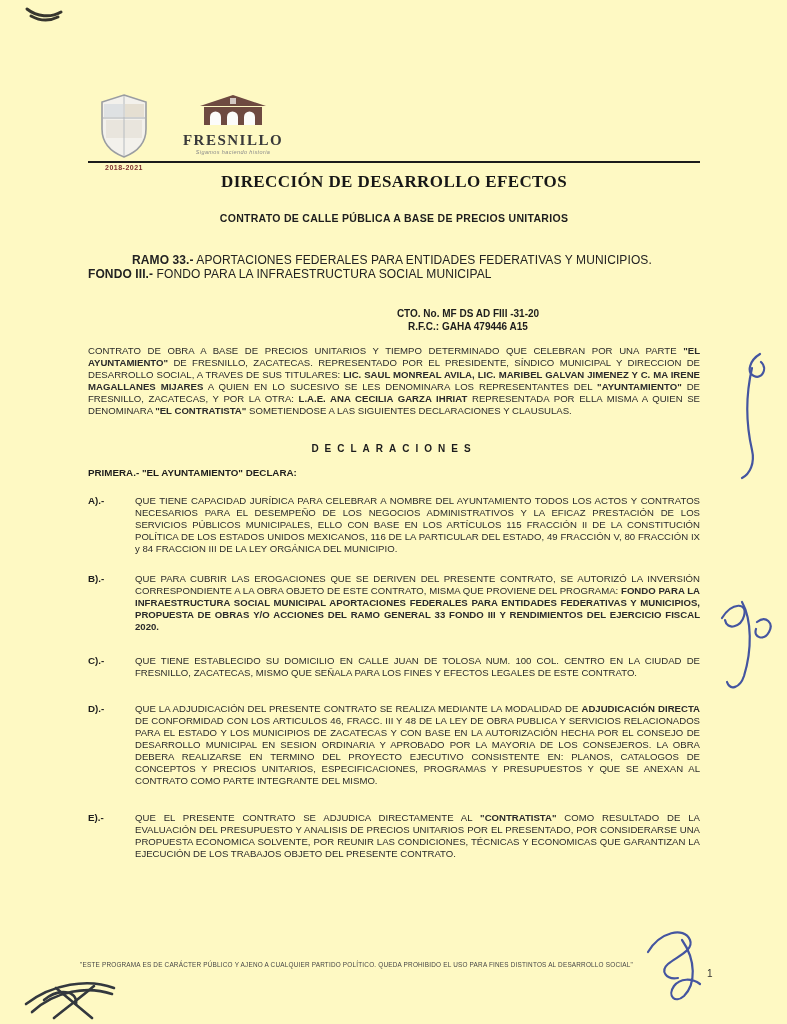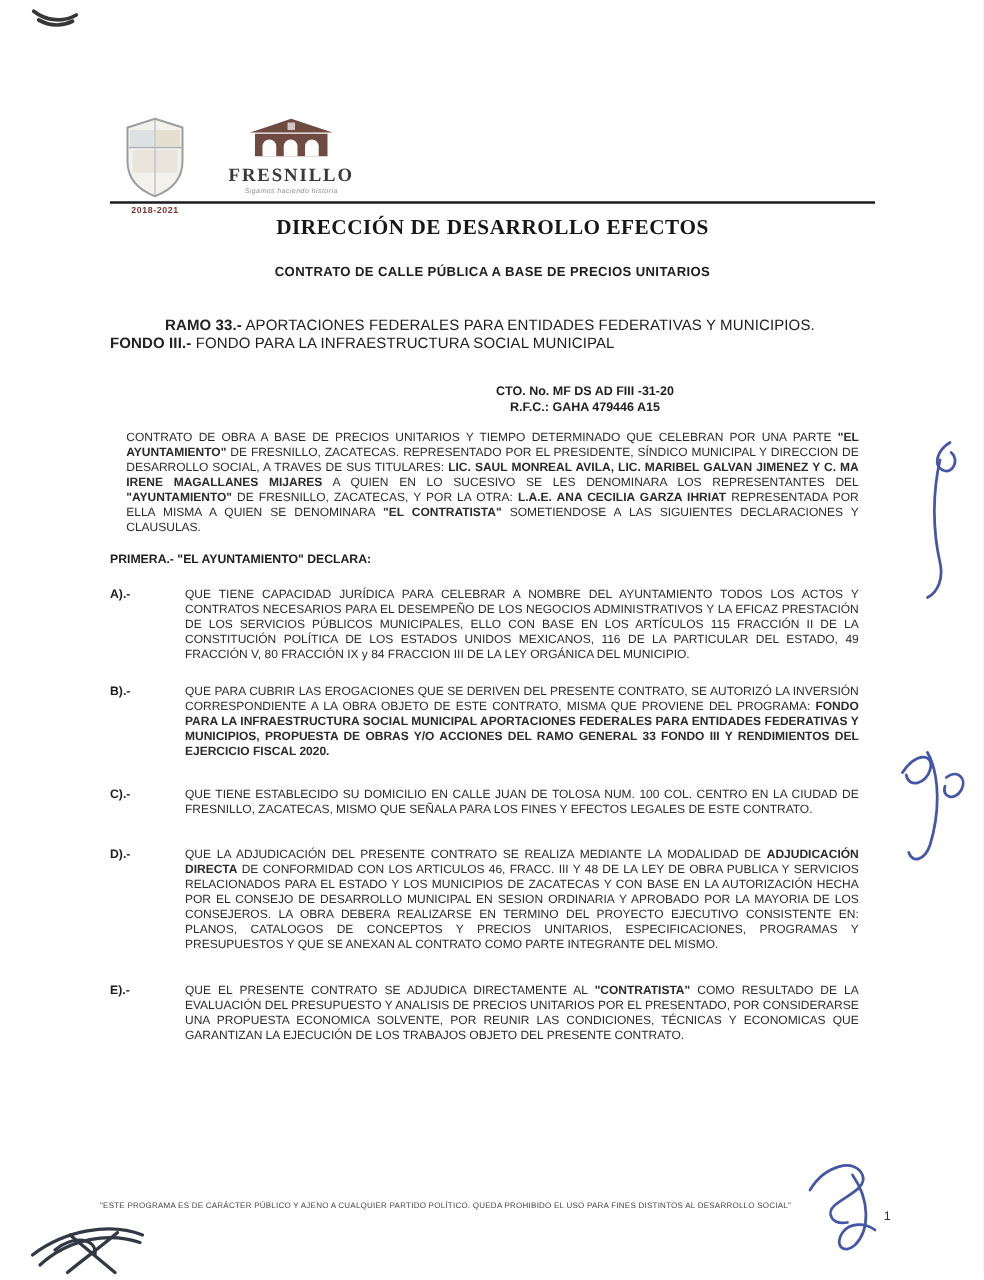--- a/index.html
+++ b/index.html
@@ -1,33 +1,33 @@
 <!DOCTYPE html>
 <html><head>
 <meta charset="utf-8">
 <style>
   html,body{margin:0;padding:0;}
   body{width:787px;height:1024px;background:#e9e9e7;font-family:"Liberation Sans",sans-serif;}
-  .page{position:relative;width:787px;height:1024px;background:#ffffff;overflow:hidden;color:#2a2a2a;}
+  .page{position:relative;width:787px;height:1024px;background:#fef9c3;overflow:hidden;color:#2a2a2a;}
   
   .logo-row{position:absolute;top:93px;left:96px;display:flex;gap:26px;align-items:flex-start;}
   .crest{width:56px;text-align:center;}
   .crest-years{font-size:7px;font-weight:bold;color:#7d2f2f;letter-spacing:.5px;margin-top:1px;}
   .fres{width:110px;text-align:center;}
   .fres-name{font-family:"Liberation Serif",serif;font-weight:bold;font-size:15px;letter-spacing:1.5px;color:#3a3a3a;margin-top:1px;}
   .fres-tag{font-size:5.5px;font-style:italic;color:#8a8a8a;letter-spacing:.4px;}
   .rule{position:absolute;top:161px;left:88px;width:612px;height:2px;background:#1c1c1c;}
   
   .content{position:absolute;top:172px;left:88px;width:612px;}
   .title1{font-family:"Liberation Serif",serif;font-weight:bold;font-size:17px;line-height:20px;text-align:center;letter-spacing:.4px;color:#171717;}
   .subtitle{font-weight:bold;font-size:10.5px;line-height:13px;text-align:center;letter-spacing:.3px;margin-top:20px;color:#1d1d1d;}
   .ramo{font-size:12px;line-height:14px;margin:0;letter-spacing:.1px;color:#222;}
   .ramo.first{margin-top:28px;}
   .cto{font-weight:bold;font-size:10px;line-height:13px;text-align:center;width:200px;margin:26px 0 0 280px;color:#1d1d1d;}
-  .body{font-size:9.6px;line-height:12px;margin:13px;color:#2b2b2b;}
+  .body{font-size:9.6px;line-height:12px;margin:0;color:#2b2b2b;}
   .just{text-align:justify;}
   .intro{margin-top:12px;}
   .decl{font-weight:bold;font-size:10px;text-align:center;letter-spacing:6px;margin-top:26px;color:#1d1d1d;}
   .primera{font-weight:bold;font-size:9.8px;margin-top:13px;color:#1d1d1d;}
   .clause{position:relative;padding-left:47px;}
   .c-a{margin-top:17px;}.c-b{margin-top:18px;}.c-c{margin-top:22px;}.c-d{margin-top:24px;}.c-e{margin-top:25px;}
   .clabel{position:absolute;left:0;top:0;font-weight:bold;font-size:9.8px;color:#1d1d1d;}
   
   .footer{position:absolute;top:961px;left:80px;width:545px;font-size:6.4px;letter-spacing:.2px;color:#454545;white-space:nowrap;}
   .pagenum{position:absolute;top:968px;left:707px;font-size:10px;color:#333;}
@@ -73,20 +73,21 @@
     <p class="ramo first"><span style="font-weight: bold; padding-left: 44px;">RAMO 33.-</span><span> APORTACIONES FEDERALES PARA ENTIDADES FEDERATIVAS Y MUNICIPIOS.</span></p>
     <p class="ramo"><span style="font-weight: bold;">FONDO III.-</span><span> FONDO PARA LA INFRAESTRUCTURA SOCIAL MUNICIPAL</span></p>
 
     <div class="cto">
       <div>CTO. No. MF DS AD FIII -31-20</div>
       <div>R.F.C.: GAHA 479446 A15</div>
     </div>
 
     <p class="body just intro"><span>CONTRATO DE OBRA A BASE DE PRECIOS UNITARIOS Y TIEMPO DETERMINADO QUE CELEBRAN POR UNA PARTE </span><span style="font-weight: bold;">"EL AYUNTAMIENTO"</span><span> DE FRESNILLO, ZACATECAS. REPRESENTADO POR EL PRESIDENTE, SÍNDICO MUNICIPAL Y DIRECCION DE DESARROLLO SOCIAL, A TRAVES DE SUS TITULARES: </span><span style="font-weight: bold;">LIC. SAUL MONREAL AVILA, LIC. MARIBEL GALVAN JIMENEZ Y C. MA IRENE MAGALLANES MIJARES</span><span> A QUIEN EN LO SUCESIVO SE LES DENOMINARA LOS REPRESENTANTES DEL </span><span style="font-weight: bold;">"AYUNTAMIENTO"</span><span> DE FRESNILLO, ZACATECAS, Y POR LA OTRA: </span><span style="font-weight: bold;">L.A.E. ANA CECILIA GARZA IHRIAT</span><span> REPRESENTADA POR ELLA MISMA A QUIEN SE DENOMINARA </span><span style="font-weight: bold;">"EL CONTRATISTA"</span><span> SOMETIENDOSE A LAS SIGUIENTES DECLARACIONES Y CLAUSULAS.</span></p>
 
+    <div class="decl">DECLARACIONES</div>
     <div class="primera">PRIMERA.- "EL AYUNTAMIENTO" DECLARA:</div>
 
     <div class="clause c-a">
       <span class="clabel">A).-</span>
       <p class="body just"><span>QUE TIENE CAPACIDAD JURÍDICA PARA CELEBRAR A NOMBRE DEL AYUNTAMIENTO TODOS LOS ACTOS Y CONTRATOS NECESARIOS PARA EL DESEMPEÑO DE LOS NEGOCIOS ADMINISTRATIVOS Y LA EFICAZ PRESTACIÓN DE LOS SERVICIOS PÚBLICOS MUNICIPALES, ELLO CON BASE EN LOS ARTÍCULOS 115 FRACCIÓN II DE LA CONSTITUCIÓN POLÍTICA DE LOS ESTADOS UNIDOS MEXICANOS, 116 DE LA PARTICULAR DEL ESTADO, 49 FRACCIÓN V, 80 FRACCIÓN IX y 84 FRACCION III DE LA LEY ORGÁNICA DEL MUNICIPIO.</span></p>
     </div>
 
     <div class="clause c-b">
       <span class="clabel">B).-</span>
       <p class="body just"><span>QUE PARA CUBRIR LAS EROGACIONES QUE SE DERIVEN DEL PRESENTE CONTRATO, SE AUTORIZÓ LA INVERSIÓN CORRESPONDIENTE A LA OBRA OBJETO DE ESTE CONTRATO, MISMA QUE PROVIENE DEL PROGRAMA: </span><span style="font-weight: bold;">FONDO PARA LA INFRAESTRUCTURA SOCIAL MUNICIPAL APORTACIONES FEDERALES PARA ENTIDADES FEDERATIVAS Y MUNICIPIOS, PROPUESTA DE OBRAS Y/O ACCIONES DEL RAMO GENERAL 33 FONDO III Y RENDIMIENTOS DEL EJERCICIO FISCAL 2020.</span></p>

